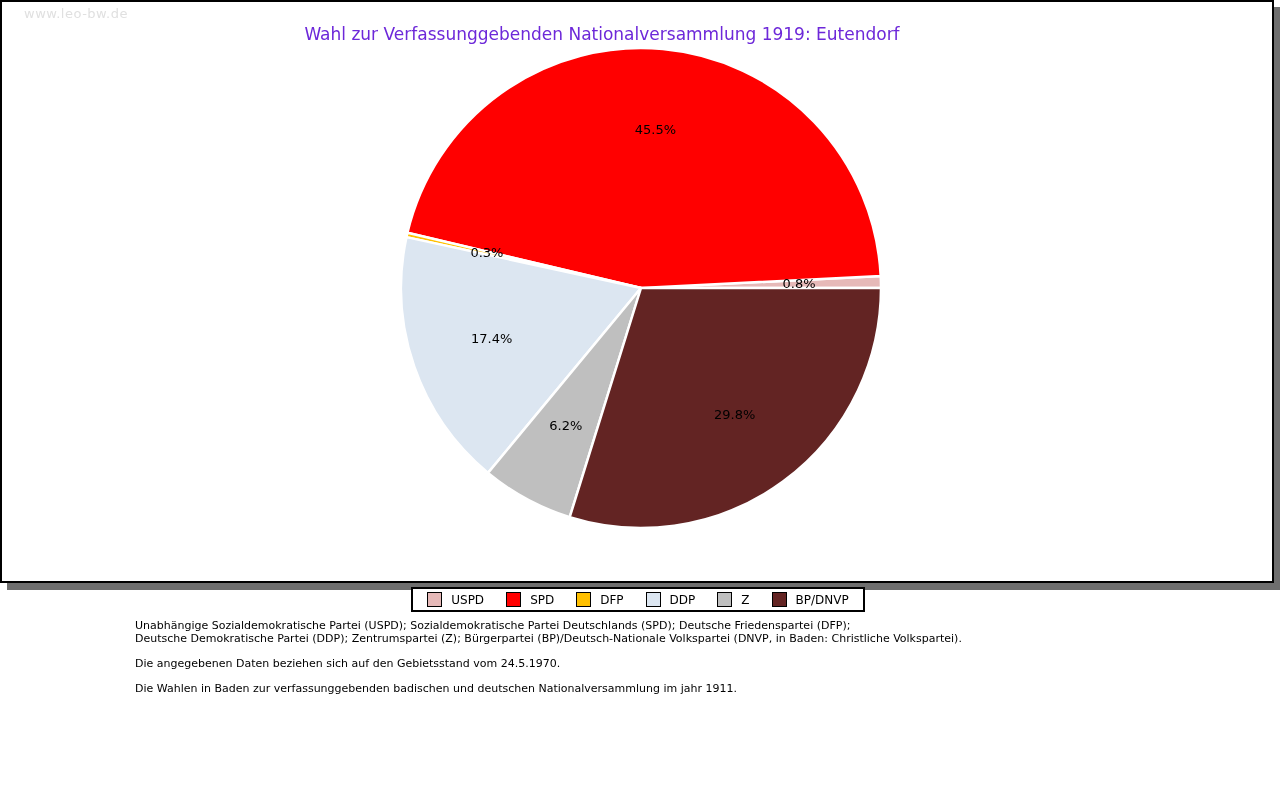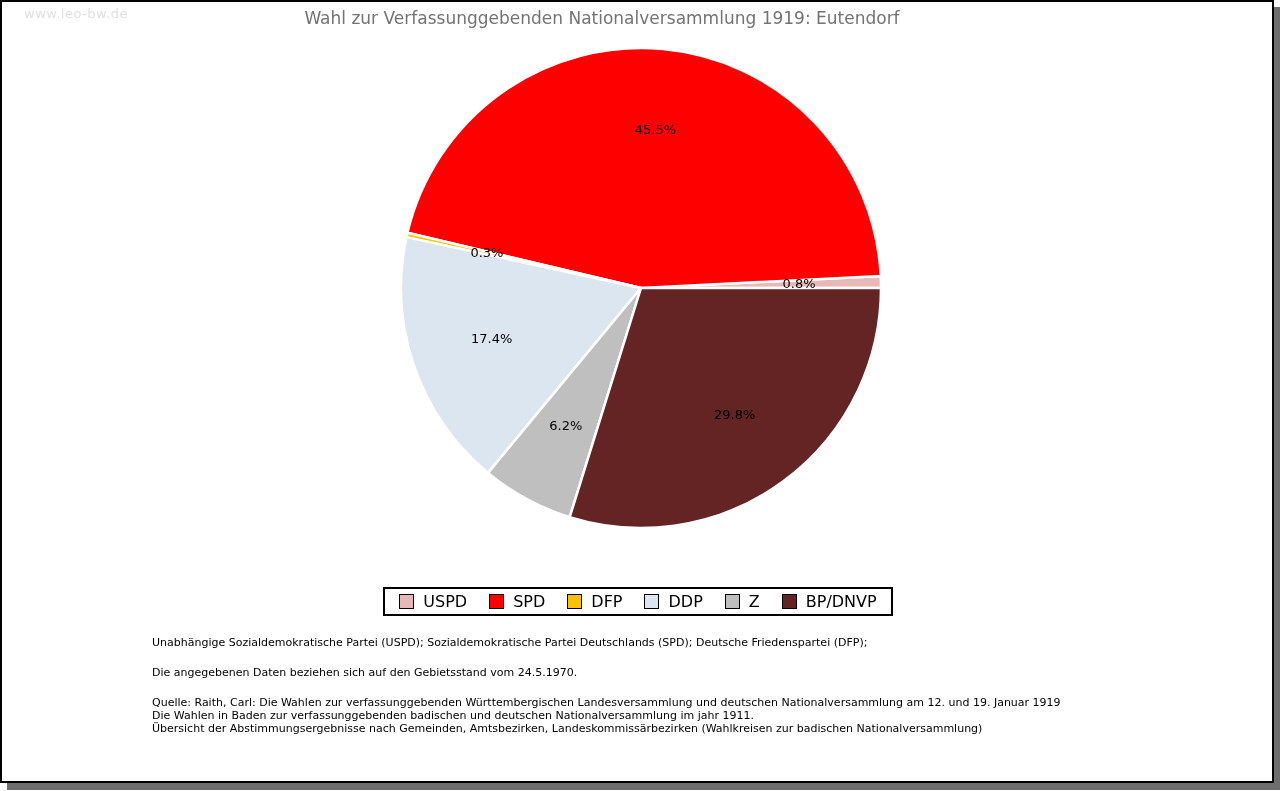--- a/index.html
+++ b/index.html
@@ -9,42 +9,42 @@
     height: 791px;
     background: #ffffff;
     font-family: "DejaVu Sans", "Liberation Sans", sans-serif;
     overflow: hidden;
   }
   .page {
     position: absolute;
     left: 0;
     top: 0;
     width: 1274px;
-    height: 783px;
+    height: 583px;
     box-sizing: border-box;
     background: #ffffff;
     border: 2px solid #000000;
     box-shadow: 7px 7px 0 #6e6e6e;
   }
   .watermark {
     position: absolute;
     left: 22px;
     top: 4px;
     font-size: 13px;
     color: #e0e0e0;
     letter-spacing: 0.5px;
   }
   .chart-title {
     position: absolute;
     left: 0;
-    top: 6px;
+    top: 22px;
     width: 1200px;
     text-align: center;
     font-size: 17px;
-    color: #737373;
+    color: #6d28d9;
     white-space: nowrap;
   }
   .pie-svg {
     position: absolute;
     left: 0;
     top: 0;
     width: 1280px;
     height: 575px;
   }
   .pie-label {
@@ -65,40 +65,40 @@
     align-items: center;
     border: 2px solid #000000;
     background: #ffffff;
     padding: 3px 14px;
     gap: 22px;
   }
   .legend-item {
     display: flex;
     align-items: center;
     gap: 9px;
-    font-size: 16px;
+    font-size: 12px;
     color: #000000;
     white-space: nowrap;
   }
   .swatch {
     display: inline-block;
     width: 13px;
     height: 13px;
     border: 1px solid #000000;
     box-sizing: content-box;
   }
   .footnotes {
     position: absolute;
     left: 133px;
     top: 617px;
     font-size: 11px;
     line-height: 13px;
     color: #000000;
   }
-  .footnote-block { margin: 17px; }
+  .footnote-block { margin: 0; }
   .footnote-block + .footnote-block { margin-top: 12px; }
   .footnote-line { white-space: nowrap; }
 </style>
 </head>
 <body>
 
 <div class="page">
 
   <div class="watermark">www.leo-bw.de</div>
 
@@ -144,24 +144,23 @@
         <span class="legend-item">
           <span class="swatch" style="background: rgb(99, 36, 35);"></span>
           <span>BP/DNVP</span>
         </span>
       </div>
   </div>
 
   <div class="footnotes">
       <div class="footnote-block">
         <div class="footnote-line">Unabhängige Sozialdemokratische Partei (USPD); Sozialdemokratische Partei Deutschlands (SPD); Deutsche Friedenspartei (DFP);</div>
+        <div class="footnote-line">Deutsche Demokratische Partei (DDP); Zentrumspartei (Z); Bürgerpartei (BP)/Deutsch-Nationale Volkspartei (DNVP, in Baden: Christliche Volkspartei).</div>
       </div>
       <div class="footnote-block">
         <div class="footnote-line">Die angegebenen Daten beziehen sich auf den Gebietsstand vom 24.5.1970.</div>
       </div>
       <div class="footnote-block">
-        <div class="footnote-line">Quelle: Raith, Carl: Die Wahlen zur verfassunggebenden Württembergischen Landesversammlung und deutschen Nationalversammlung am 12. und 19. Januar 1919</div>
         <div class="footnote-line">Die Wahlen in Baden zur verfassunggebenden badischen und deutschen Nationalversammlung im jahr 1911.</div>
-        <div class="footnote-line">Übersicht der Abstimmungsergebnisse nach Gemeinden, Amtsbezirken, Landeskommissärbezirken (Wahlkreisen zur badischen Nationalversammlung)</div>
       </div>
     </div>
 
 </div>
 
 </body></html>

